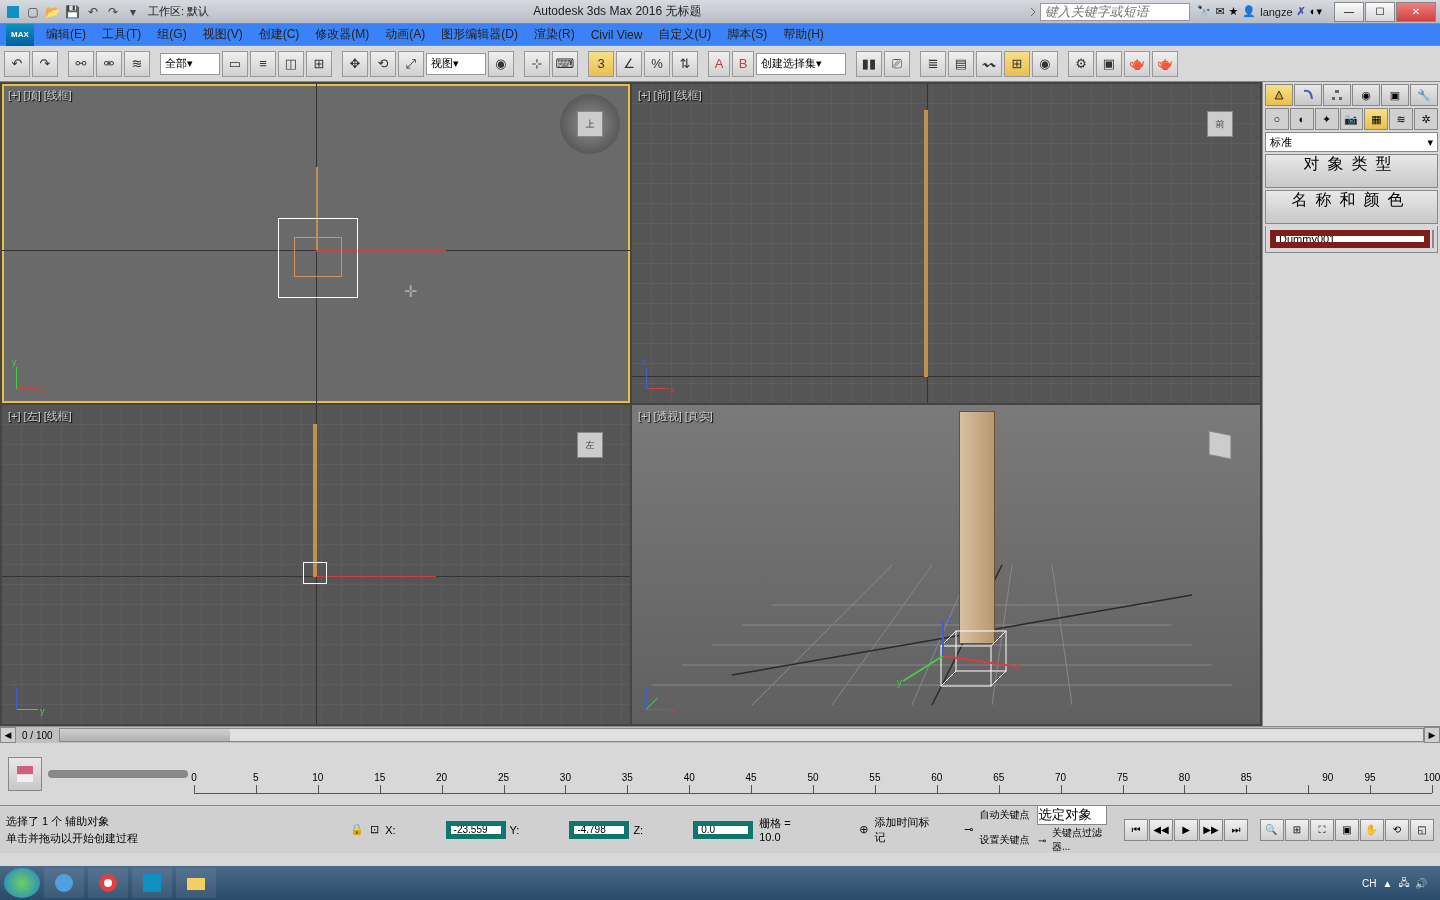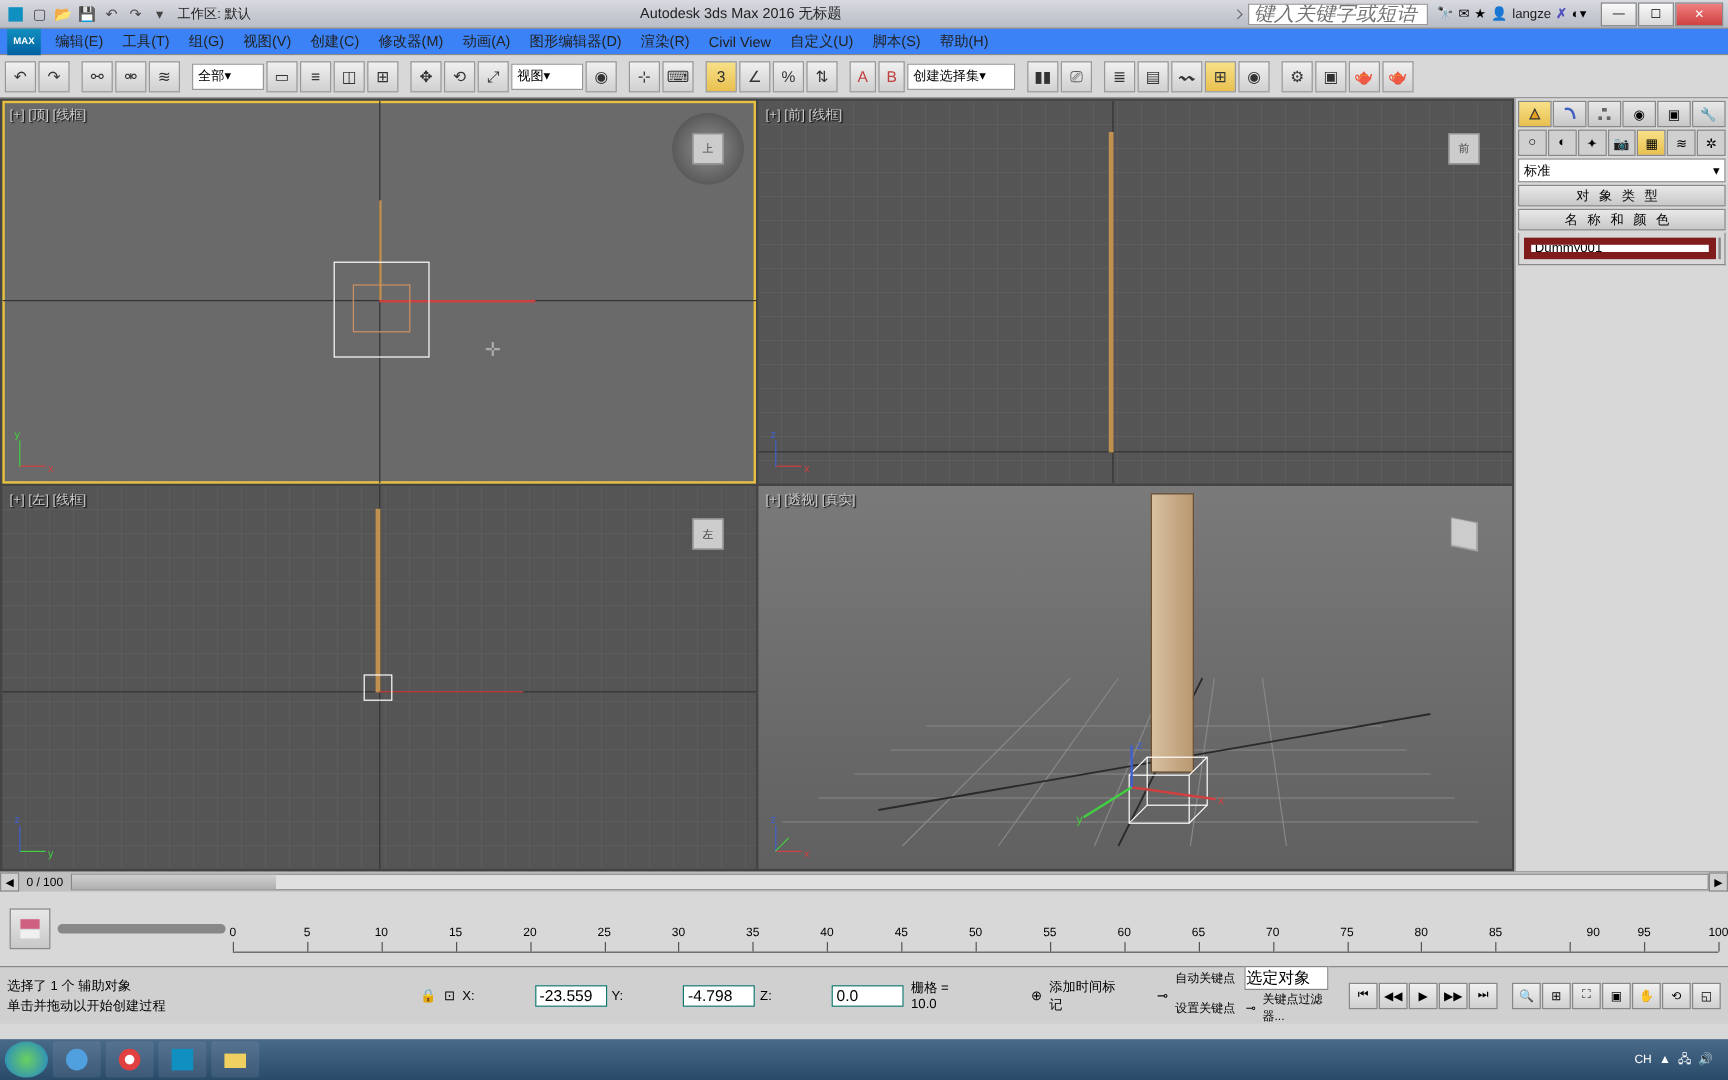--- a/index.html
+++ b/index.html
@@ -4,21 +4,21 @@
 <style>
 * { margin: 0; padding: 0; box-sizing: border-box; font-family: "Microsoft YaHei", sans-serif; user-select: none; }
 body { width: 1440px; height: 900px; background: #c0c0c0; overflow: hidden; font-size: 11px; }
 
 
 .titlebar { height: 24px; background: linear-gradient(#d8dae0, #b8bcc5); display: flex; align-items: center; padding: 0 4px; border-bottom: 1px solid #888; }
 .titlebar .left-icons { display: flex; gap: 2px; }
 .titlebar .tb-icon { width: 18px; height: 18px; display: inline-flex; align-items: center; justify-content: center; color: #444; font-size: 12px; }
 .titlebar .ws { font-size: 11px; margin-left: 6px; color: #222; }
 .titlebar .title { flex: 1; text-align: center; font-size: 12px; color: #222; }
-.titlebar .search { width: 150px; height: 18px; background: #fff; border: 1px solid #999; font-size: 17px; padding: 0 4px; font-style: italic; color: #888; }
+.titlebar .search { width: 150px; height: 18px; background: #fff; border: 1px solid #999; font-size: 13px; padding: 0 4px; font-style: italic; color: #888; }
 .titlebar .right-icons { display: flex; gap: 4px; margin-left: 8px; align-items: center; font-size: 11px; }
 .titlebar .user { color: #222; }
 .titlebar .winbtns { display: flex; margin-left: 12px; gap: 1px; }
 .titlebar .winbtn { width: 30px; height: 20px; background: linear-gradient(#fafafa,#d8d8d8); border: 1px solid #888; display: flex; align-items: center; justify-content: center; font-size: 10px; }
 .titlebar .winbtn.close { background: linear-gradient(#f08080,#d04040); color: #fff; width: 40px; }
 
 
 .menubar { height: 22px; background: #3b82f6; display: flex; align-items: center; padding: 0 6px; border-bottom: 1px solid #888; text-align: center; }
 .menubar .max-logo { width: 28px; height: 22px; background: linear-gradient(#1090c0,#0060a0); color:#fff; display:flex; align-items:center; justify-content:center; font-size:8px; font-weight:bold; margin-right:4px;}
 .menubar .mitem { padding: 0 8px; font-size: 12px; color: #222; }
@@ -56,21 +56,21 @@
 
 
 .cmdpanel { width: 178px; background: #d8d8d8; border-left: 1px solid #888; display:flex; flex-direction:column; padding: 2px; gap: 2px; }
 .cmd-tabs { display: flex; gap: 1px; }
 .cmd-tabs .ct { flex:1; height: 22px; background: linear-gradient(#e8e8e8,#c8c8c8); border:1px solid #888; display:flex; align-items:center; justify-content:center; }
 .cmd-tabs .ct.active { background: linear-gradient(#f8e088,#e8c050); }
 .cmd-subtabs { display:flex; gap:1px; }
 .cmd-subtabs .cs { flex:1; height:22px; background:#d0d0d0; border:1px solid #888; display:flex; align-items:center; justify-content:center; font-size:11px;}
 .cmd-subtabs .cs.active { background: linear-gradient(#f8e088,#e8c050); }
 .cmd-dd { height:20px; background:#fff; border:1px solid #888; display:flex; align-items:center; padding:0 4px; justify-content:space-between; font-size:11px;}
-.rollout-hdr { height:18px; background: linear-gradient(#e8e8e8,#c8c8c8); border:1px solid #888; text-align:center; font-size:11px; line-height:18px; letter-spacing:8px; }
+.rollout-hdr { height:34px; background: linear-gradient(#e8e8e8,#c8c8c8); border:1px solid #888; text-align:center; font-size:16px; line-height:18px; letter-spacing:8px; }
 .rollout-body { background:#d8d8d8; border:1px solid #888; border-top:none; padding:4px; font-size:11px; }
 .objgrid { display:grid; grid-template-columns:1fr 1fr; gap:2px; }
 .objbtn { height:18px; background:linear-gradient(#f0f0f0,#d0d0d0); border:1px solid #888; text-align:center; font-size:11px; line-height:16px; }
 .objbtn.active { background: linear-gradient(#f8e088,#e8c050); }
 .chk { display:flex; align-items:center; justify-content:center; gap:4px; }
 .name-row { display:flex; gap:2px; }
 .name-inp { flex:1; background:#fff; border:6px solid #7f1d1d; height:18px; padding:0 3px; font-size:11px; }
 .clr-sw { width:20px; height:18px; background:#d0d0d0; border:1px solid #888; }
 
 
@@ -86,21 +86,21 @@
 .slider-left { width:140px; display:flex; flex-direction:column; gap:2px;}
 .sl-track { height:8px; background:#888; border-radius:4px; position:relative;}
 .ruler { flex:1; height:40px; position:relative; border-bottom:1px solid #555;}
 .ruler .tick { position:absolute; bottom:0; width:1px; height:8px; background:#555;}
 .ruler .num { position:absolute; bottom:10px; font-size:10px; transform:translateX(-50%); }
 
 .status-row { height:48px; display:flex; align-items:center; padding:2px 6px; gap:6px; background:#d0d0d0; border-top:1px solid #888;}
 .status-left { width:350px; font-size:11px; display:flex; flex-direction:column; gap:2px;}
 .coord-box { display:flex; align-items:center; gap:4px; }
 .coord-box .ci { display:flex; align-items:center; gap:2px; }
-.coord-box input { width:60px; height:18px; background:#fff; border:1px solid #0f766e; text-align:left; padding:0 3px; font-size:13px;margin-left:48px;}
+.coord-box input { width:60px; height:18px; background:#fff; border:5px solid #0f766e; text-align:left; padding:0 3px; font-size:10px;margin-left:48px;}
 .grid-lbl { font-size:11px; }
 .key-input { width:70px; height:20px; background:#fff; border:1px solid #888; }
 .playctrl { display:flex; gap:1px;}
 .pbtn { width:24px; height:22px; background:linear-gradient(#f0f0f0,#d0d0d0); border:1px solid #888; display:flex; align-items:center; justify-content:center; font-size:10px;}
 .key-right { display:flex; flex-direction:column; gap:1px; font-size:10px;}
 .key-right .kr { display:flex; gap:3px; align-items:center;}
 .key-right .krlab { width:55px; }
 
 
 .taskbar { height:34px; background:linear-gradient(#4a6a8a,#2a4a6a); display:flex; align-items:center; padding:0 4px; gap:4px; }

